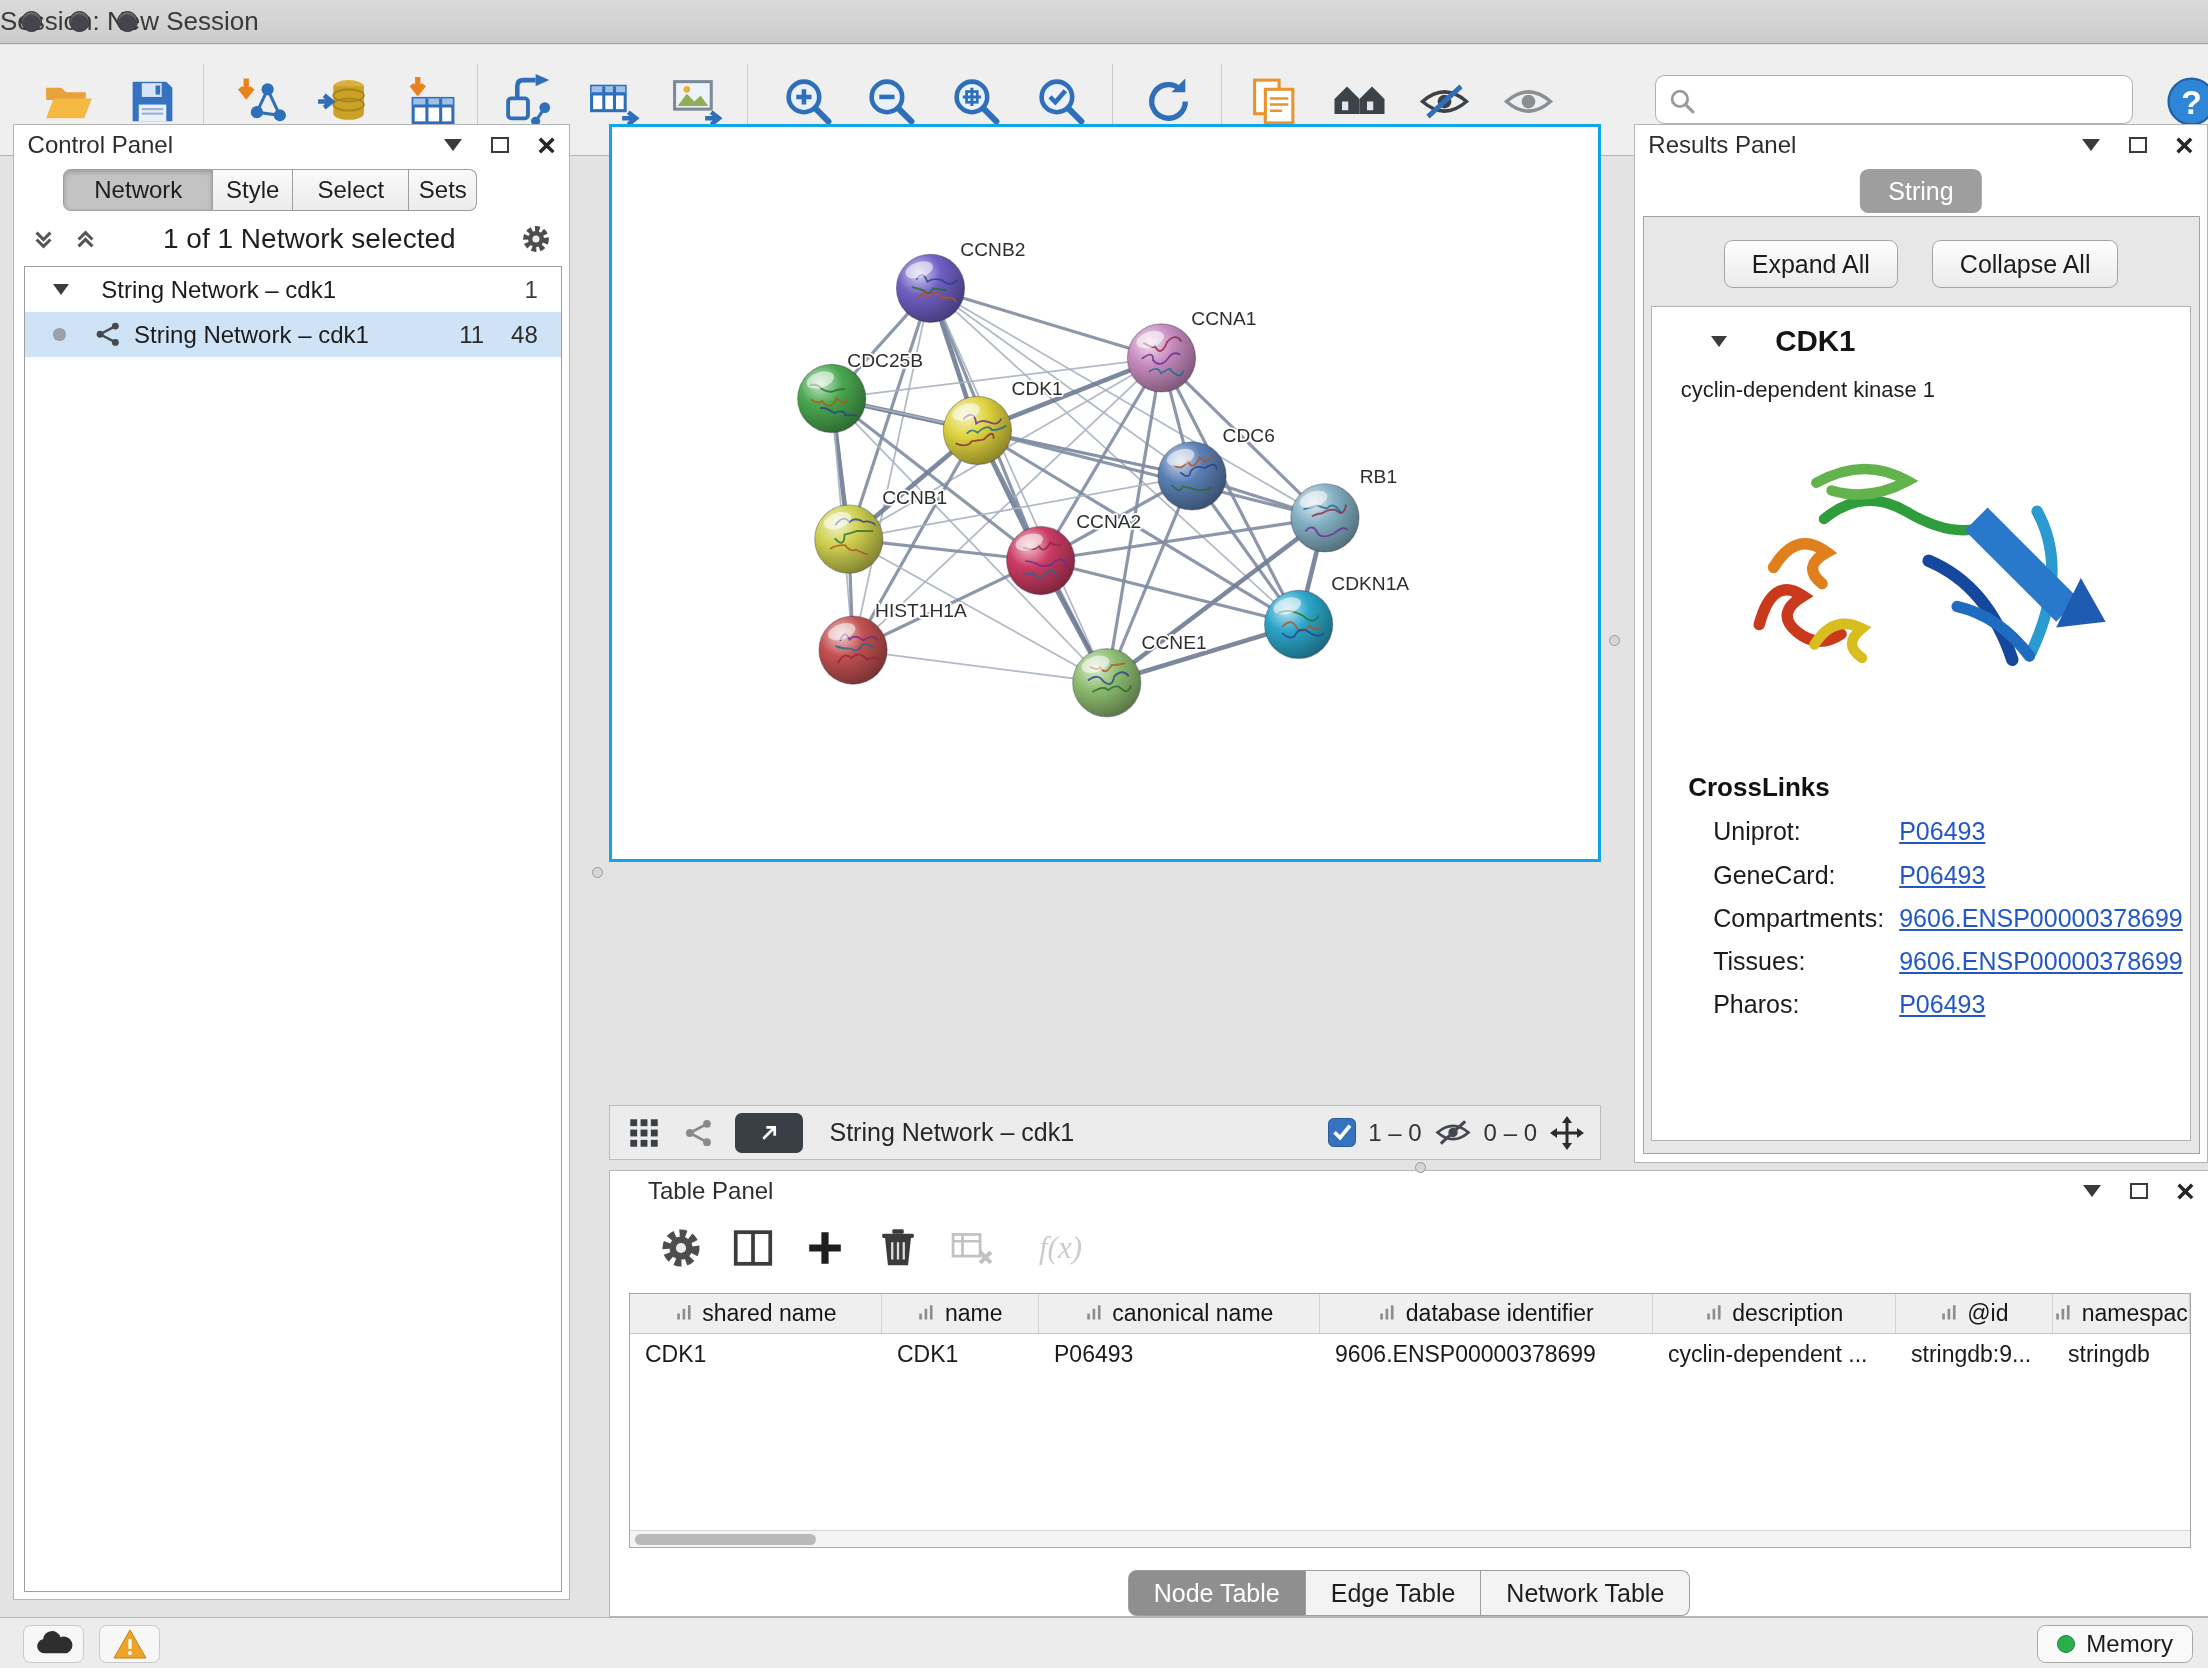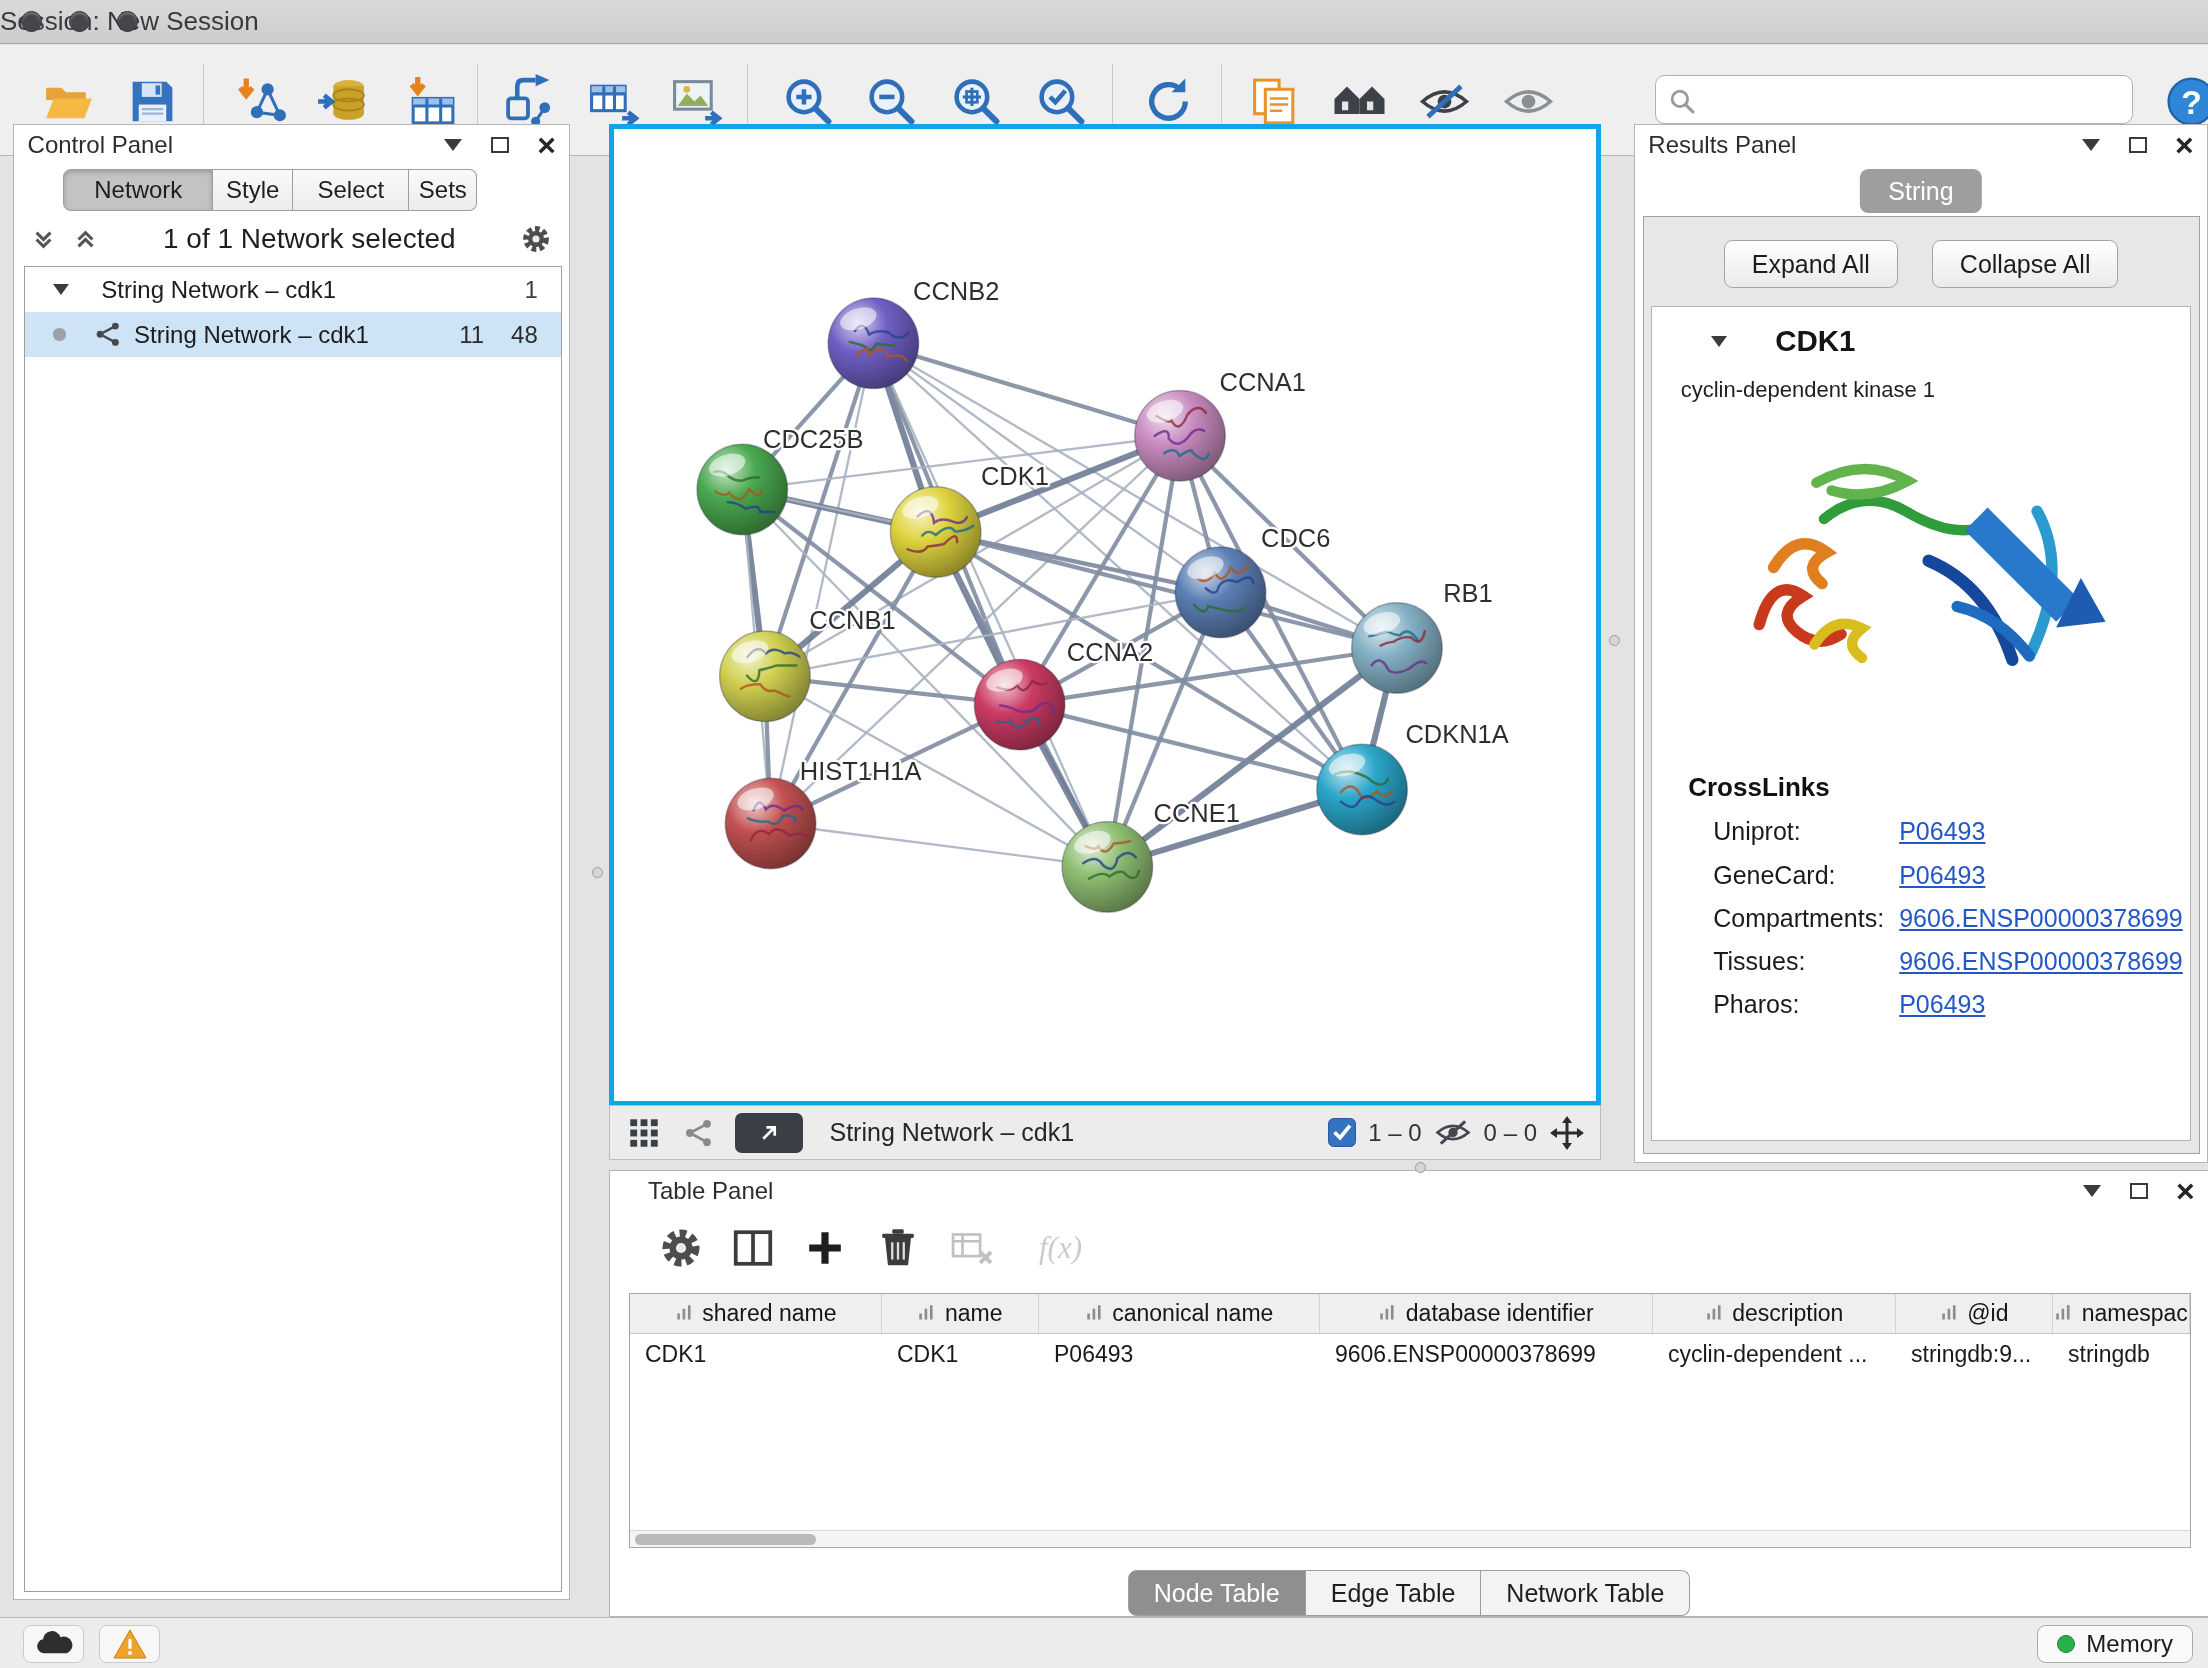--- a/index.html
+++ b/index.html
@@ -43,21 +43,21 @@
   .cp-sub{position:absolute;left:0;top:91px;right:0;height:46px;display:flex;align-items:center;padding:0 17px;gap:17px}
   .cp-sub .status{flex:1;text-align:center;font-size:28px;color:#1f1f1f}
   .tree-box{position:absolute;left:9.5px;top:141px;width:538px;height:1326px;background:#fff;border:1px solid #9e9e9e}
   .tree-row{height:45px;display:flex;align-items:center;font-size:24px;color:#1c1c1c;padding:0 23px 0 28.5px}
   .tree-row.sel{background:#cfe3f7}
   .tree-count{margin-left:auto;color:#3d3d3d}
   .tree-nums{margin-left:auto;display:flex;gap:27px;color:#2c2c2c}
   .dot-bullet{width:12.4px;height:12.4px;border-radius:50%;background:#9aa1a8;margin-right:28.5px}
 
   
-  #canvas{position:absolute;left:609px;top:124px;width:992px;height:982px;background:#fff;border:5px solid #0ea5e9}
+  #canvas{position:absolute;left:609px;top:124px;width:992px;height:738px;background:#fff;border:3px solid #0ea5e9}
   #network-svg{width:100%;height:100%;display:block}
   .node-label{font:27px "Liberation Sans",sans-serif;fill:#2e2e2e;paint-order:stroke;stroke:#fff;stroke-width:5px;stroke-linejoin:round}
 
   #canvas-footer{position:absolute;left:609px;top:1105px;width:992px;height:55px;background:#ececec;
     border:1px solid #bdbdbd;display:flex;align-items:center;padding:0 15px;gap:17px}
   .cf-ico{width:38px;height:38px;display:flex;align-items:center;justify-content:center}
   .cf-ico svg{width:32px;height:32px}
   .cf-btn{width:68px;height:40px;background:#3a3f45;border-radius:6.7px;display:flex;align-items:center;justify-content:center}
   .cf-btn svg{width:25px;height:25px}
   .cf-name{font-size:25px;color:#272727;margin-left:9.5px}

